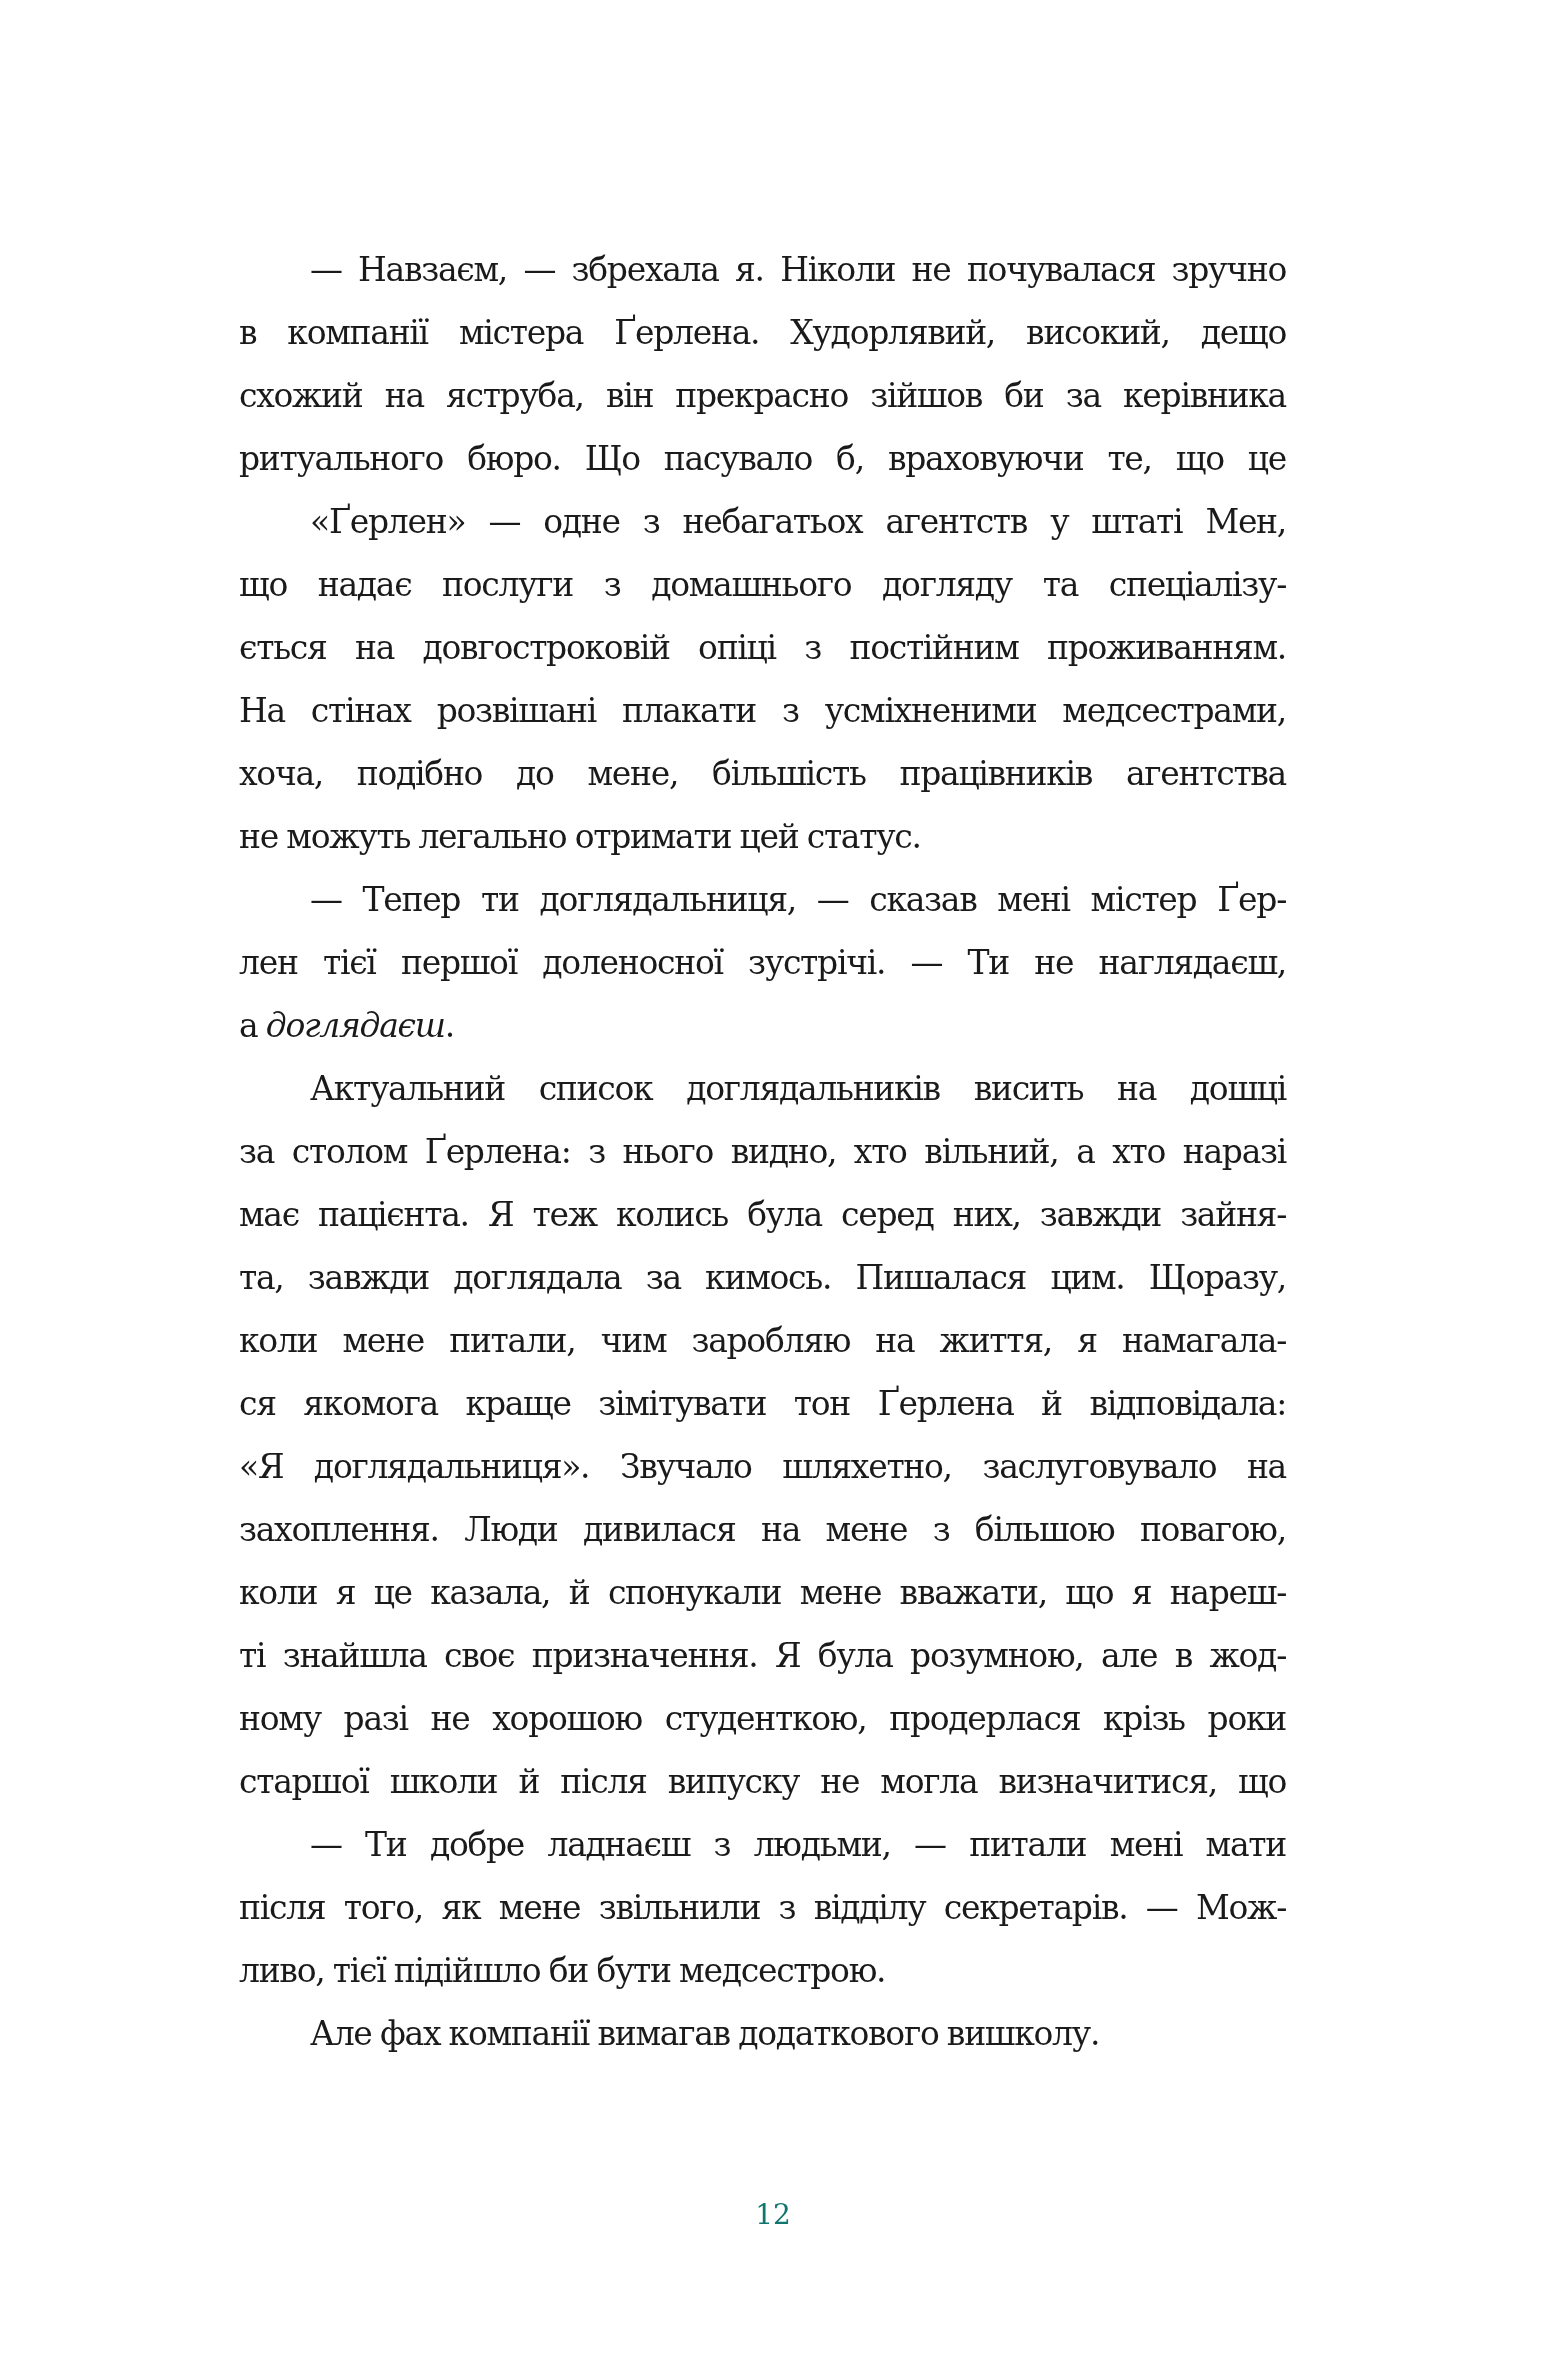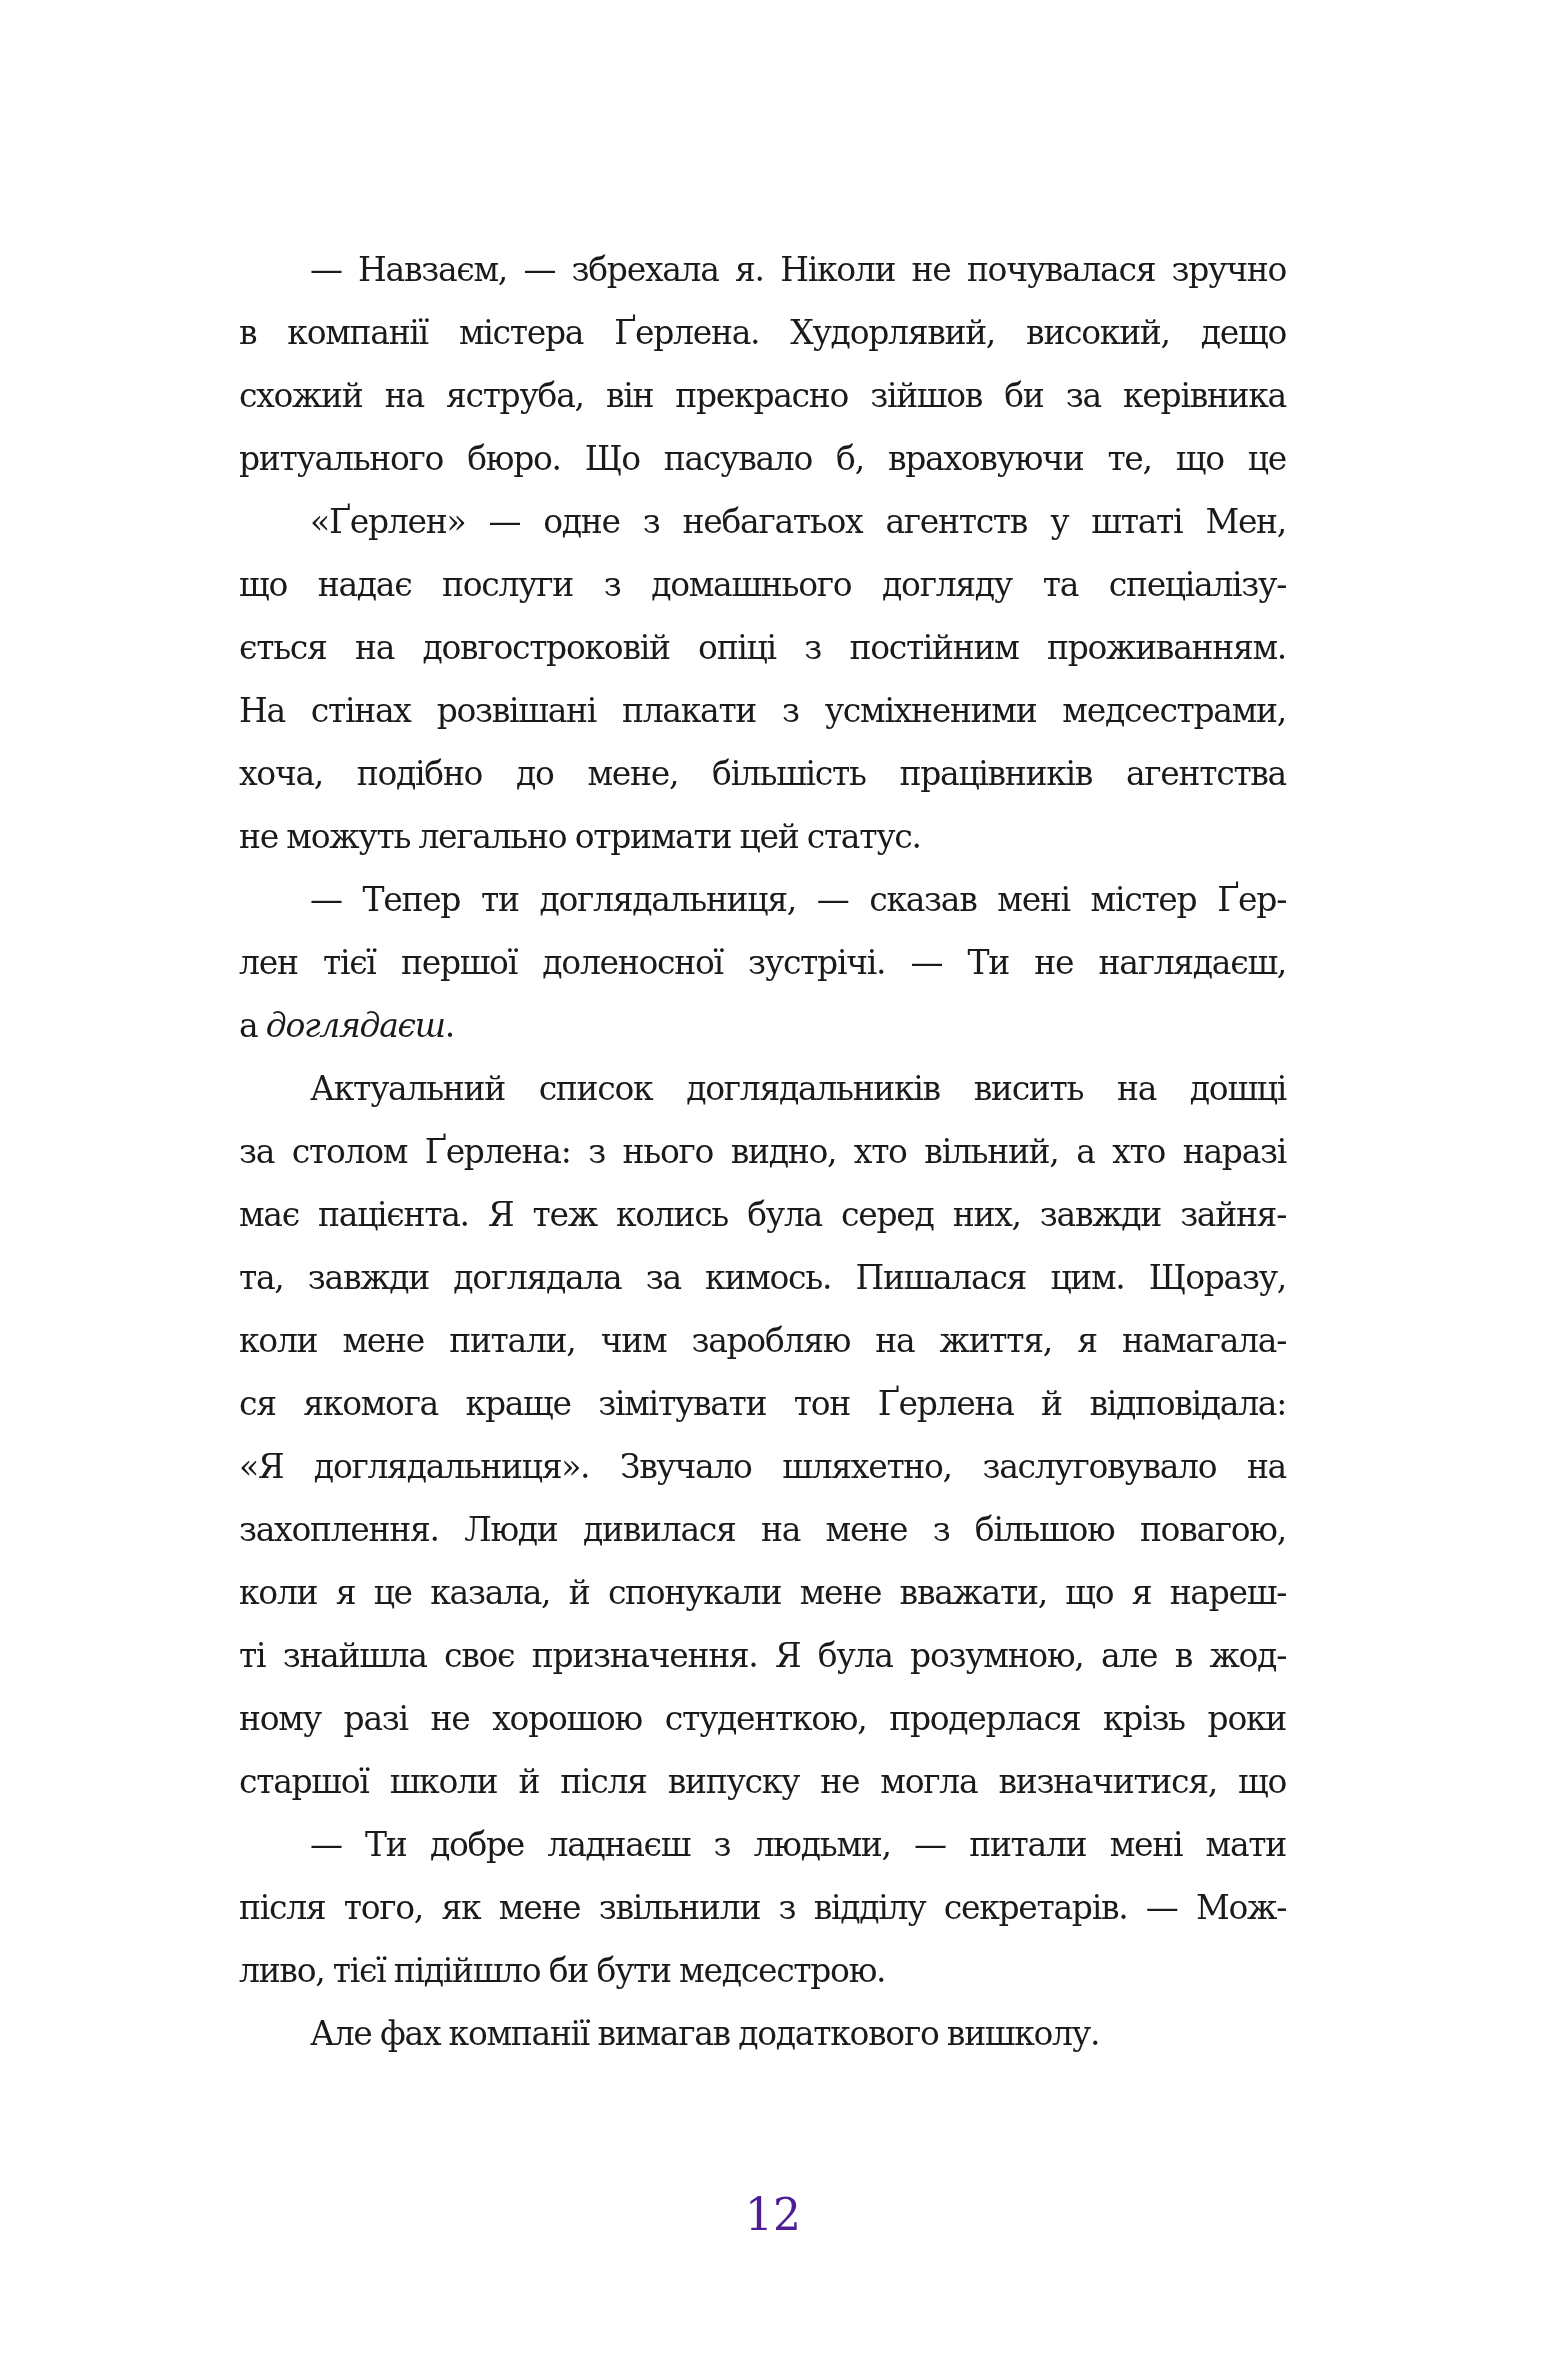--- a/index.html
+++ b/index.html
@@ -45,23 +45,23 @@
   }
   .line em {
     font-style: italic;
   }
   .page-number {
     position: absolute;
     left: 0;
     width: 1546px;
     top: 2179px;
     text-align: center;
-    font-size: 44px;
+    font-size: 28px;
     line-height: 40px;
-    color: #4c1d95;
+    color: #0f766e;
   }
 </style>
 </head>
 <body>
 
 <div class="page">
   <div class="text-block">
 
     <div class="line justify indent">— Навзаєм, — збрехала я. Ніколи не почувалася зручно</div>
     <div class="line justify">в компанії містера Ґерлена. Худорлявий, високий, дещо</div>

